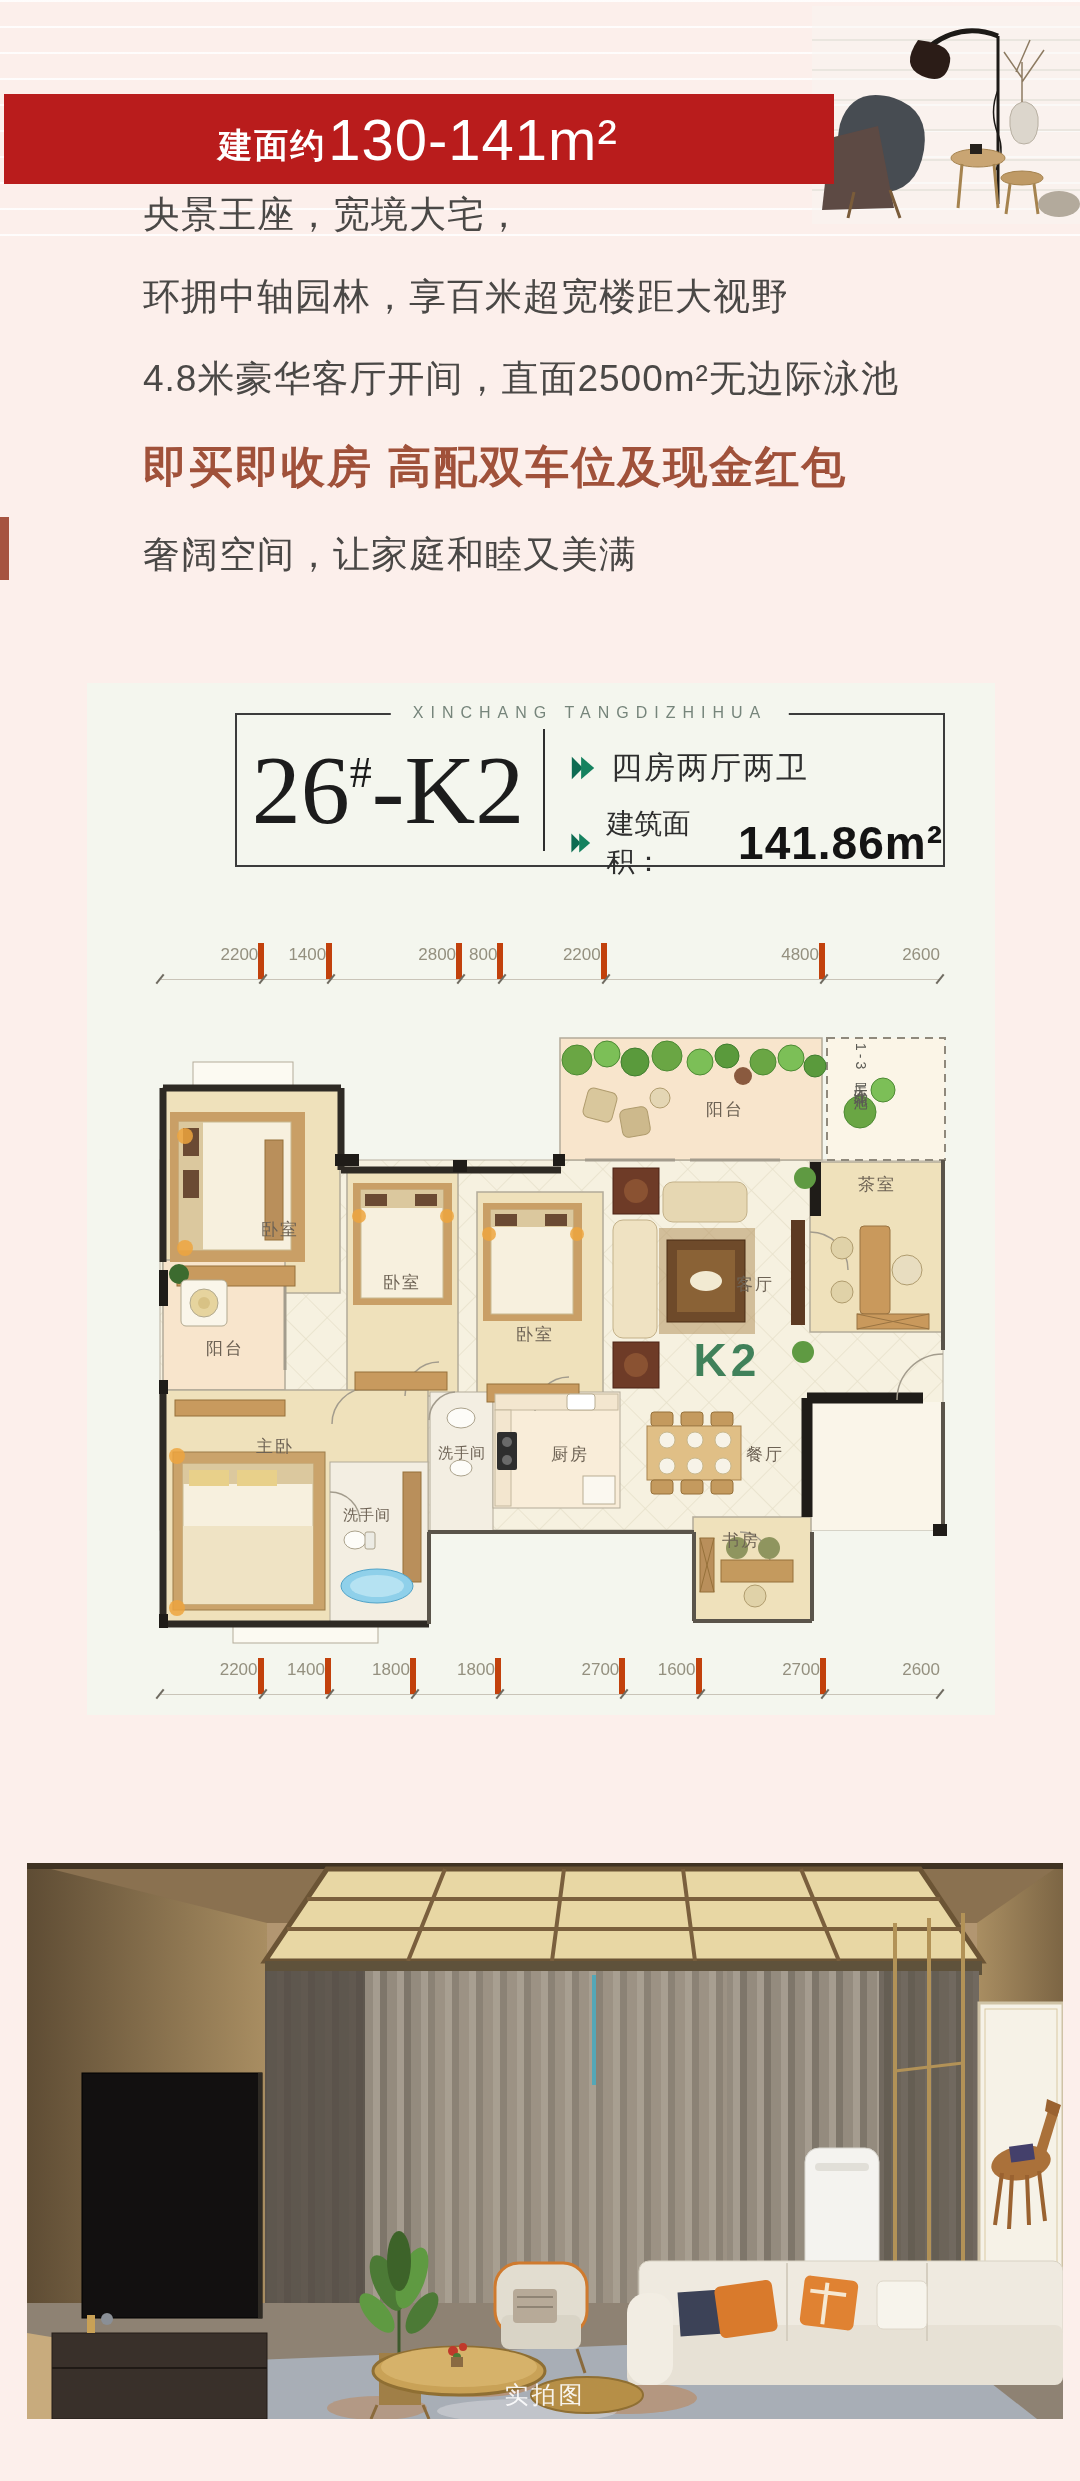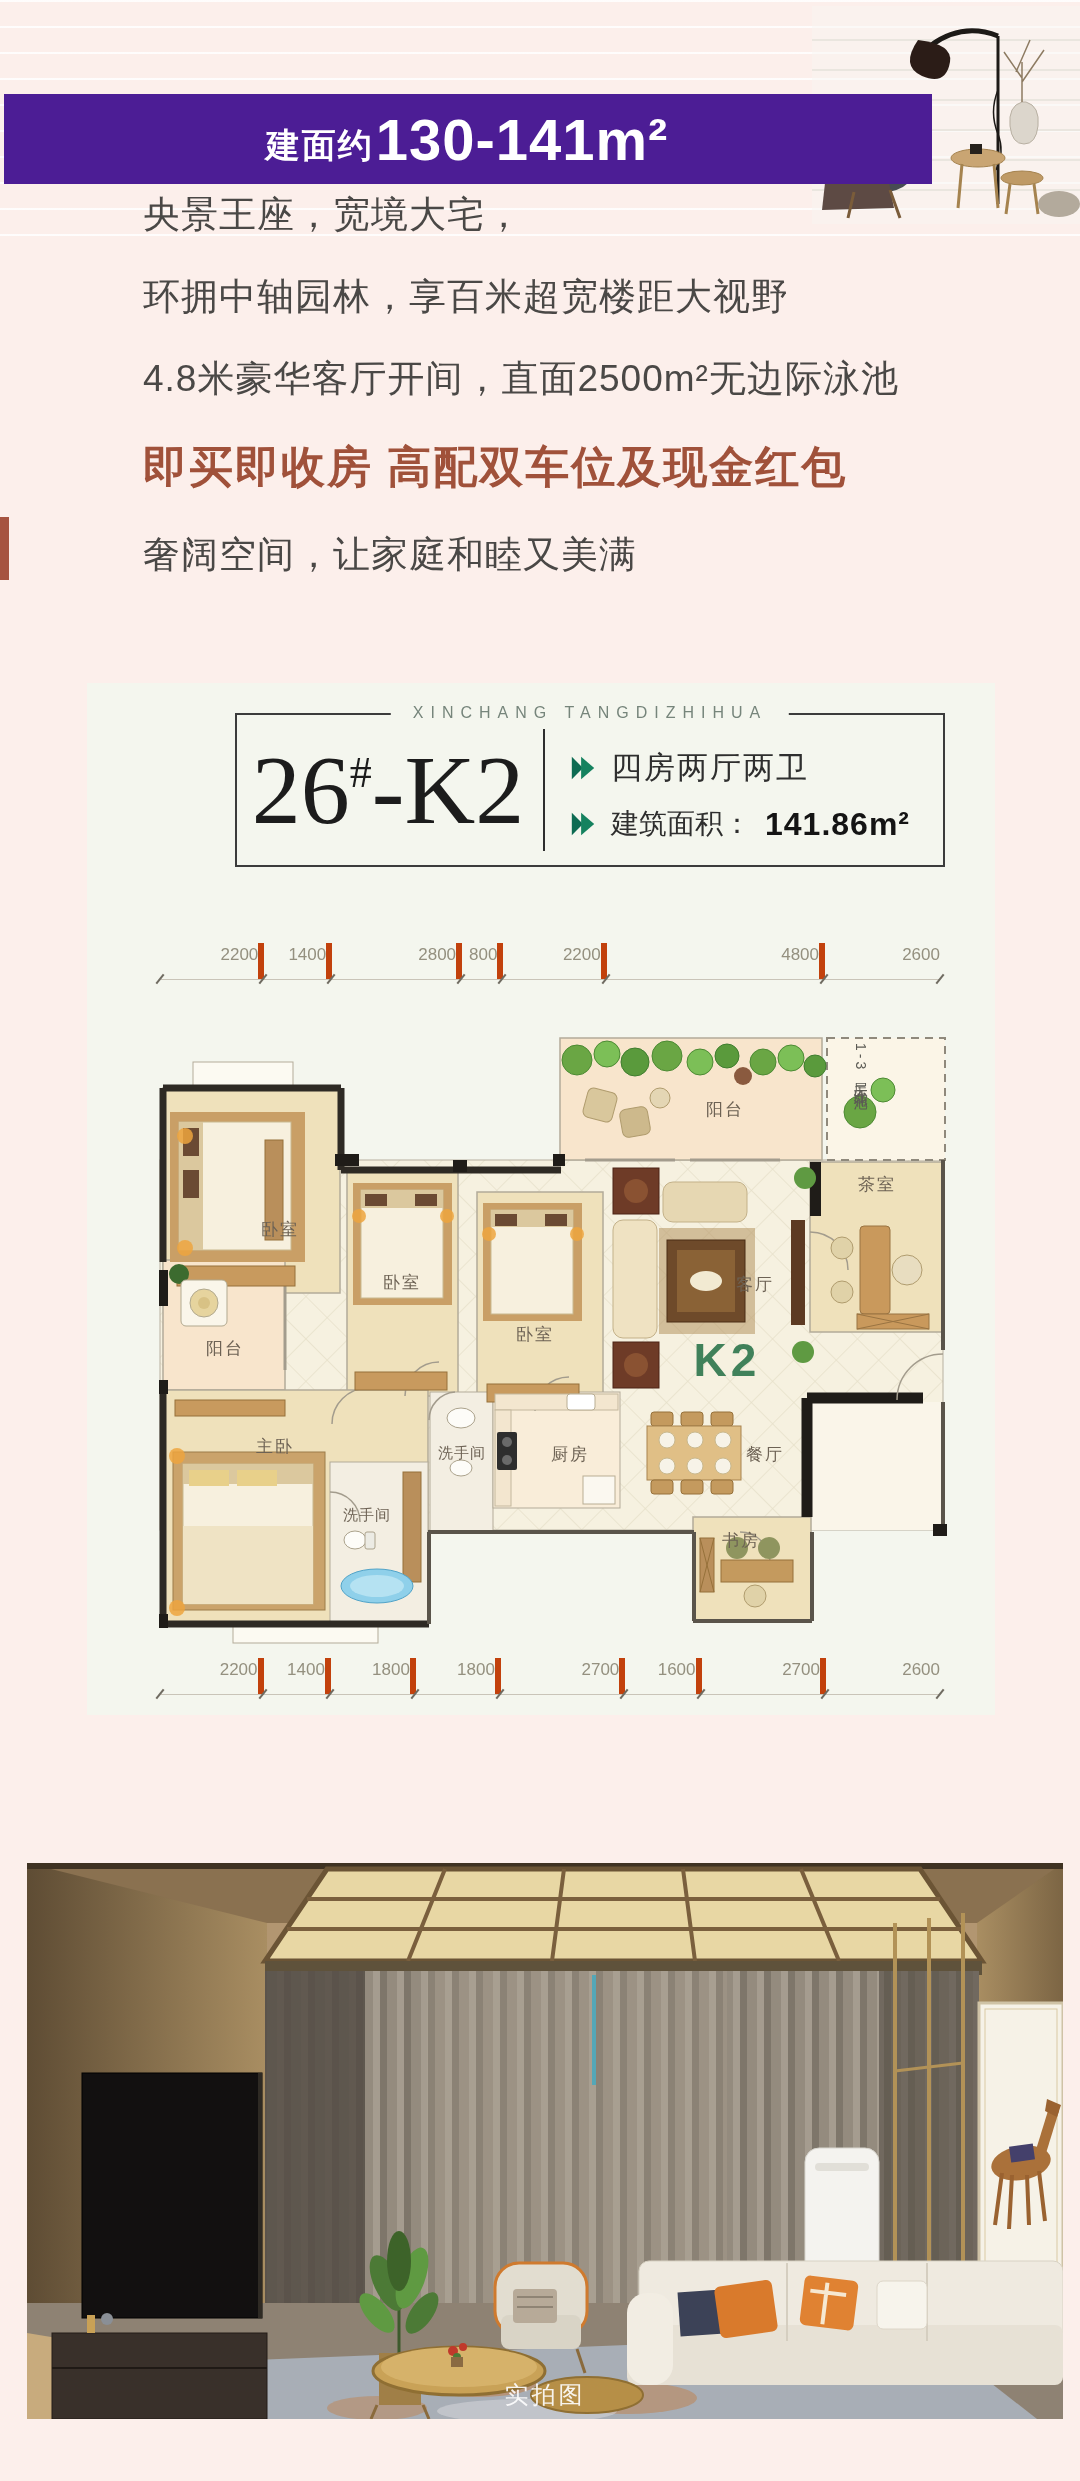--- a/index.html
+++ b/index.html
@@ -1,24 +1,24 @@
 <!DOCTYPE html>
 <html><head>
 <meta charset="utf-8">
 <style>
   html,body{margin:0;padding:0;background:#fcefeb;}
   .page{position:relative;width:1080px;height:2481px;background:#fcefeb;overflow:hidden;
         font-family:"Liberation Sans","DejaVu Sans",sans-serif;}
   .texture{position:absolute;left:0;top:0;width:100%;height:238px;
         background:repeating-linear-gradient(180deg,rgba(255,255,255,.85) 0 2px,rgba(255,255,255,0) 2px 26px);}
   
-  .banner{position:absolute;left:4px;top:94px;width:928px;height:90px;background:#4c1d95;color:#fff;
+  .banner{position:absolute;left:4px;top:94px;width:830px;height:90px;background:#b91c1c;color:#fff;
         display:flex;align-items:center;justify-content:center;}
   .banner .prefix{font-size:34px;font-weight:700;letter-spacing:2px;margin-top:14px;}
-  .banner .range{font-size:58px;font-weight:700;letter-spacing:1px;margin:12px 2px;text-align:center;}
+  .banner .range{font-size:58px;font-weight:400;letter-spacing:1px;margin:12px 2px;text-align:center;}
   .banner .suffix{font-size:54px;font-weight:700;letter-spacing:3px;}
   
   .intro-line{position:absolute;left:143px;height:48px;color:#4a4846;font-size:37px;font-weight:500;
         letter-spacing:1px;white-space:nowrap;}
   .l1{top:190px;} .l2{top:272px;} .l3{top:354px;} .l5{top:530px;}
   .l4{top:438px;font-size:44px;font-weight:800;color:#a0513a;letter-spacing:2px;}
   .left-tab{position:absolute;left:0;top:517px;width:9px;height:63px;background:#a65441;}
   .illus{position:absolute;left:812px;top:6px;}
   
   .card{position:absolute;left:87px;top:683px;width:908px;height:1032px;background:#f4f6ee;}
@@ -27,21 +27,21 @@
         padding:0 22px;font-size:16px;letter-spacing:7px;color:#76857b;white-space:nowrap;}
   .title-inner{position:relative;display:flex;height:100%;align-items:center;}
   .unit-title{width:302px;text-align:center;font-family:"Liberation Serif","DejaVu Serif",serif;color:#1c1c1c;}
   .t-num,.t-rest{font-size:98px;}
   .t-hash{font-size:44px;position:relative;top:-36px;}
   .v-divider{position:absolute;left:306px;top:14px;width:2px;height:122px;background:#2e2e2e;}
   .spec-rows{position:absolute;left:332px;top:32px;display:flex;flex-direction:column;gap:16px;}
   .spec-row{display:flex;align-items:center;gap:14px;}
   .spec-text{font-size:31px;color:#2e2e2e;letter-spacing:2px;}
   .area-label{font-size:28px;color:#2e2e2e;}
-  .area-value{font-size:32px;font-weight:800;color:#141414;letter-spacing:1px;}
+  .area-value{font-size:46px;font-weight:800;color:#141414;letter-spacing:1px;}
   
   .dims{position:absolute;left:74px;width:779px;display:flex;border-bottom:1px solid #c9c4b8;}
   .dims-top{top:260px;} .dims-bottom{top:975px;}
   .dim-cell{position:relative;flex-basis:0;min-width:0;text-align:right;font-size:17px;color:#94907f;
         padding:2px 0 14px 0;}
   .dim-cell + .dim-cell{border-left:6px solid #c2410c;}
   .dim-cell::before{content:"";position:absolute;left:-2px;bottom:-6px;width:2px;height:12px;
         background:#6f6b61;transform:rotate(38deg);}
   .dims::after{content:"";position:absolute;right:-1px;bottom:-6px;width:2px;height:12px;
         background:#6f6b61;transform:rotate(38deg);}

